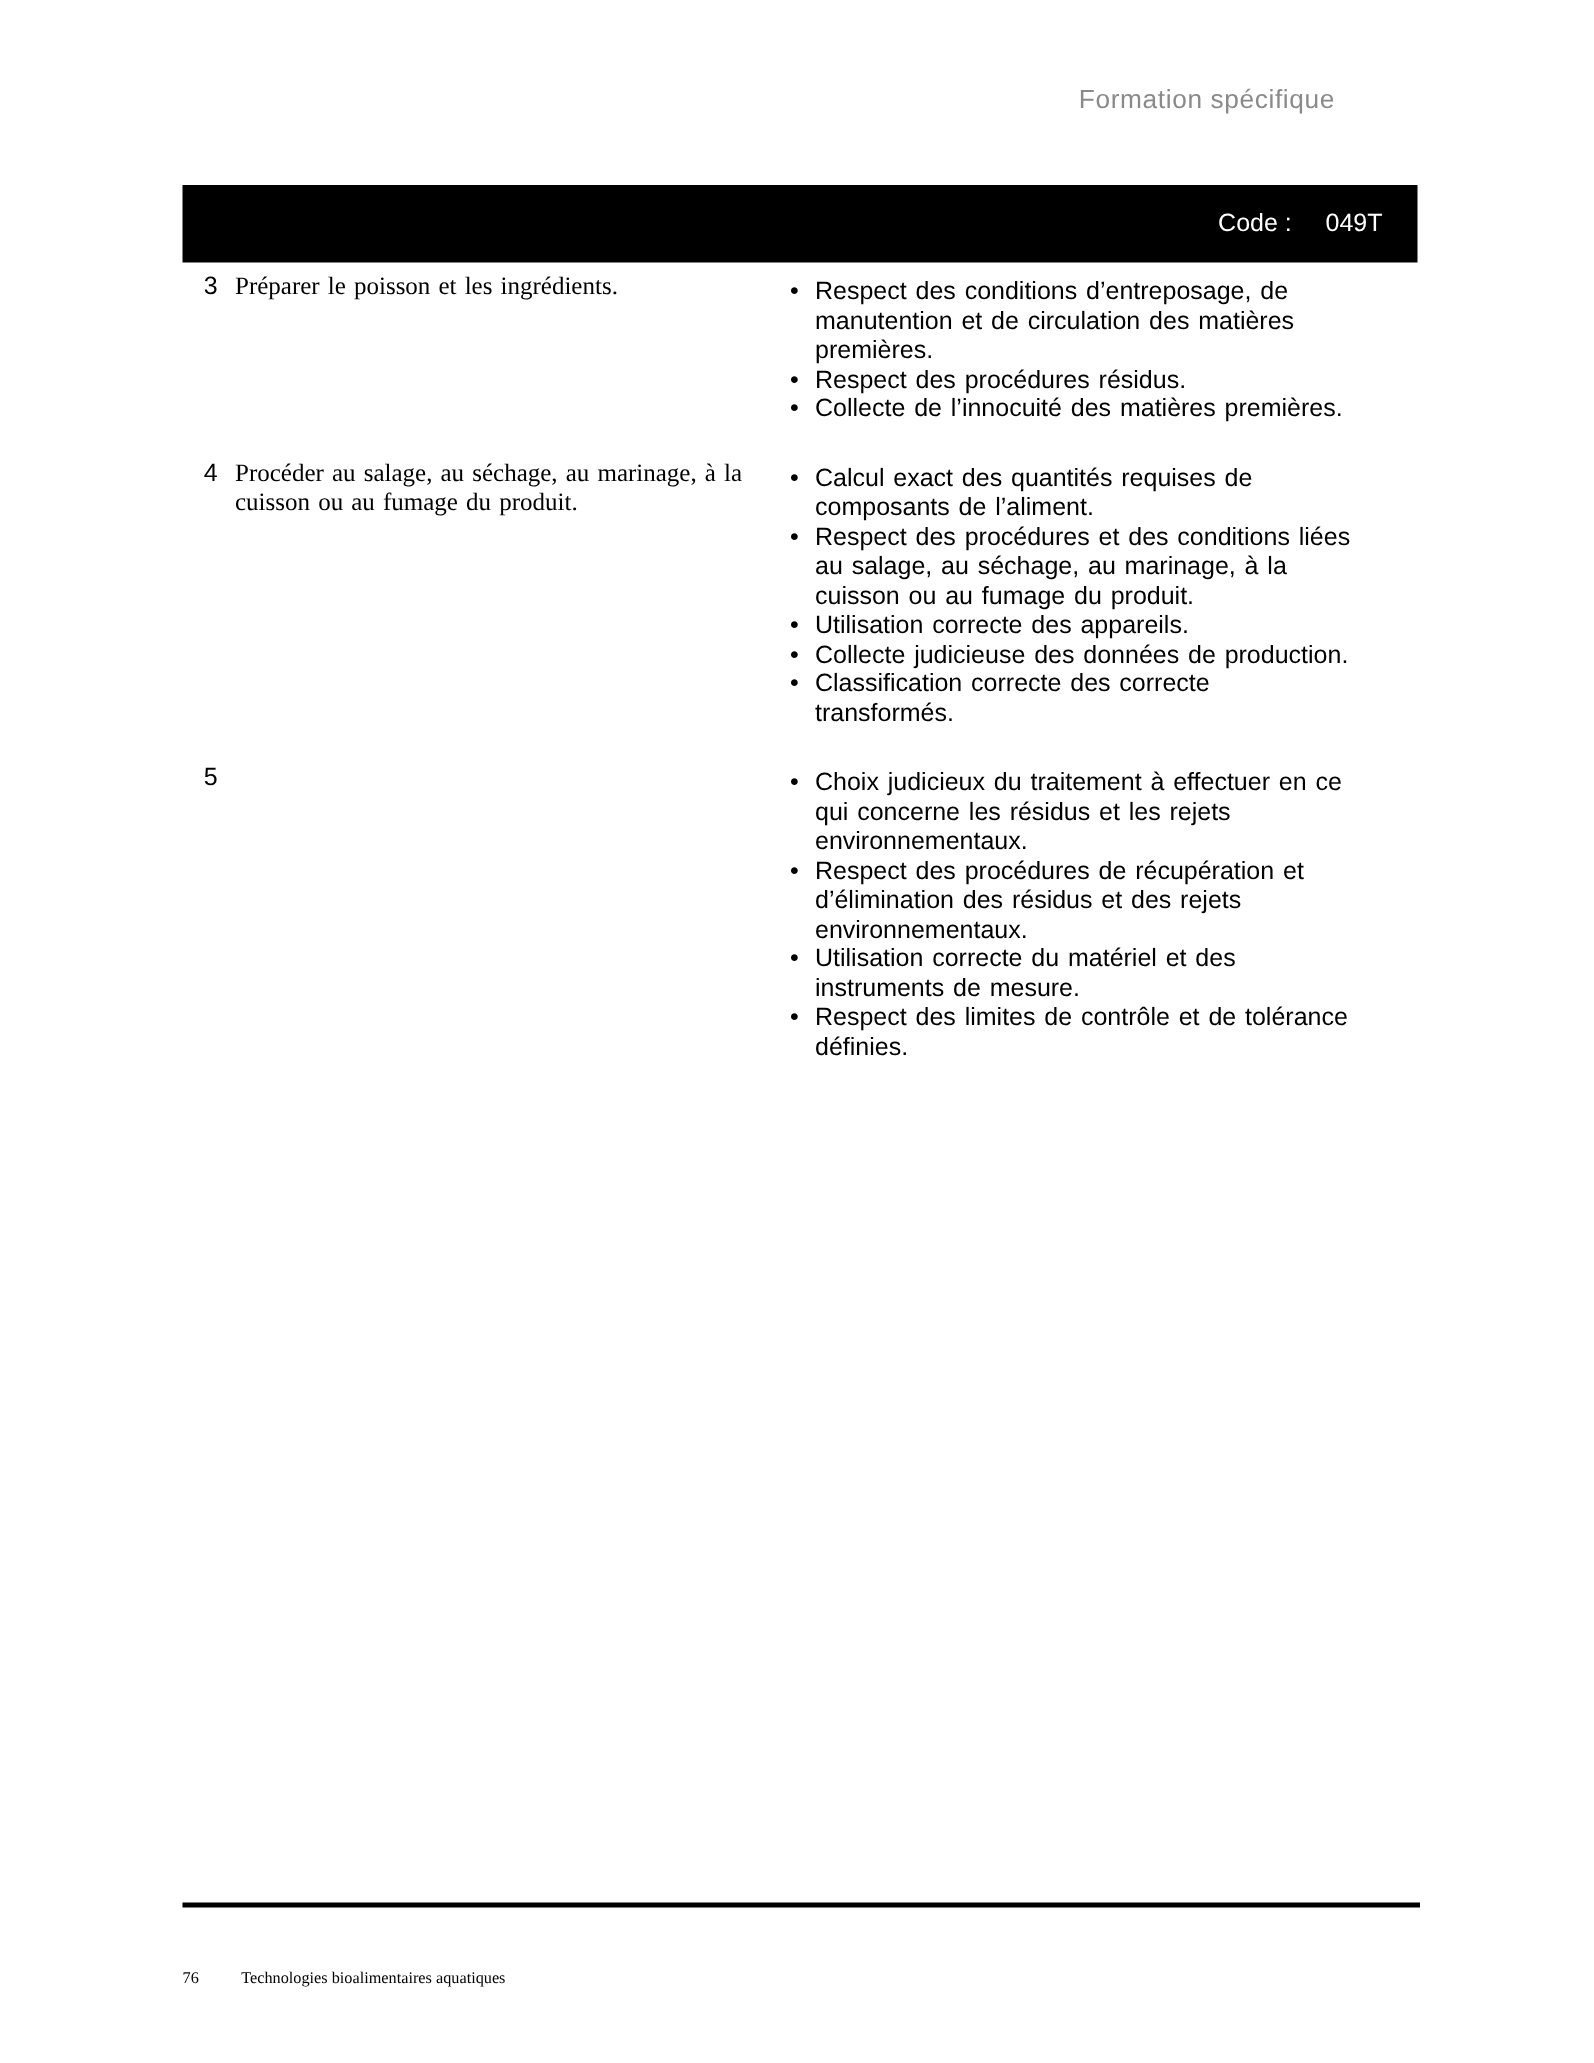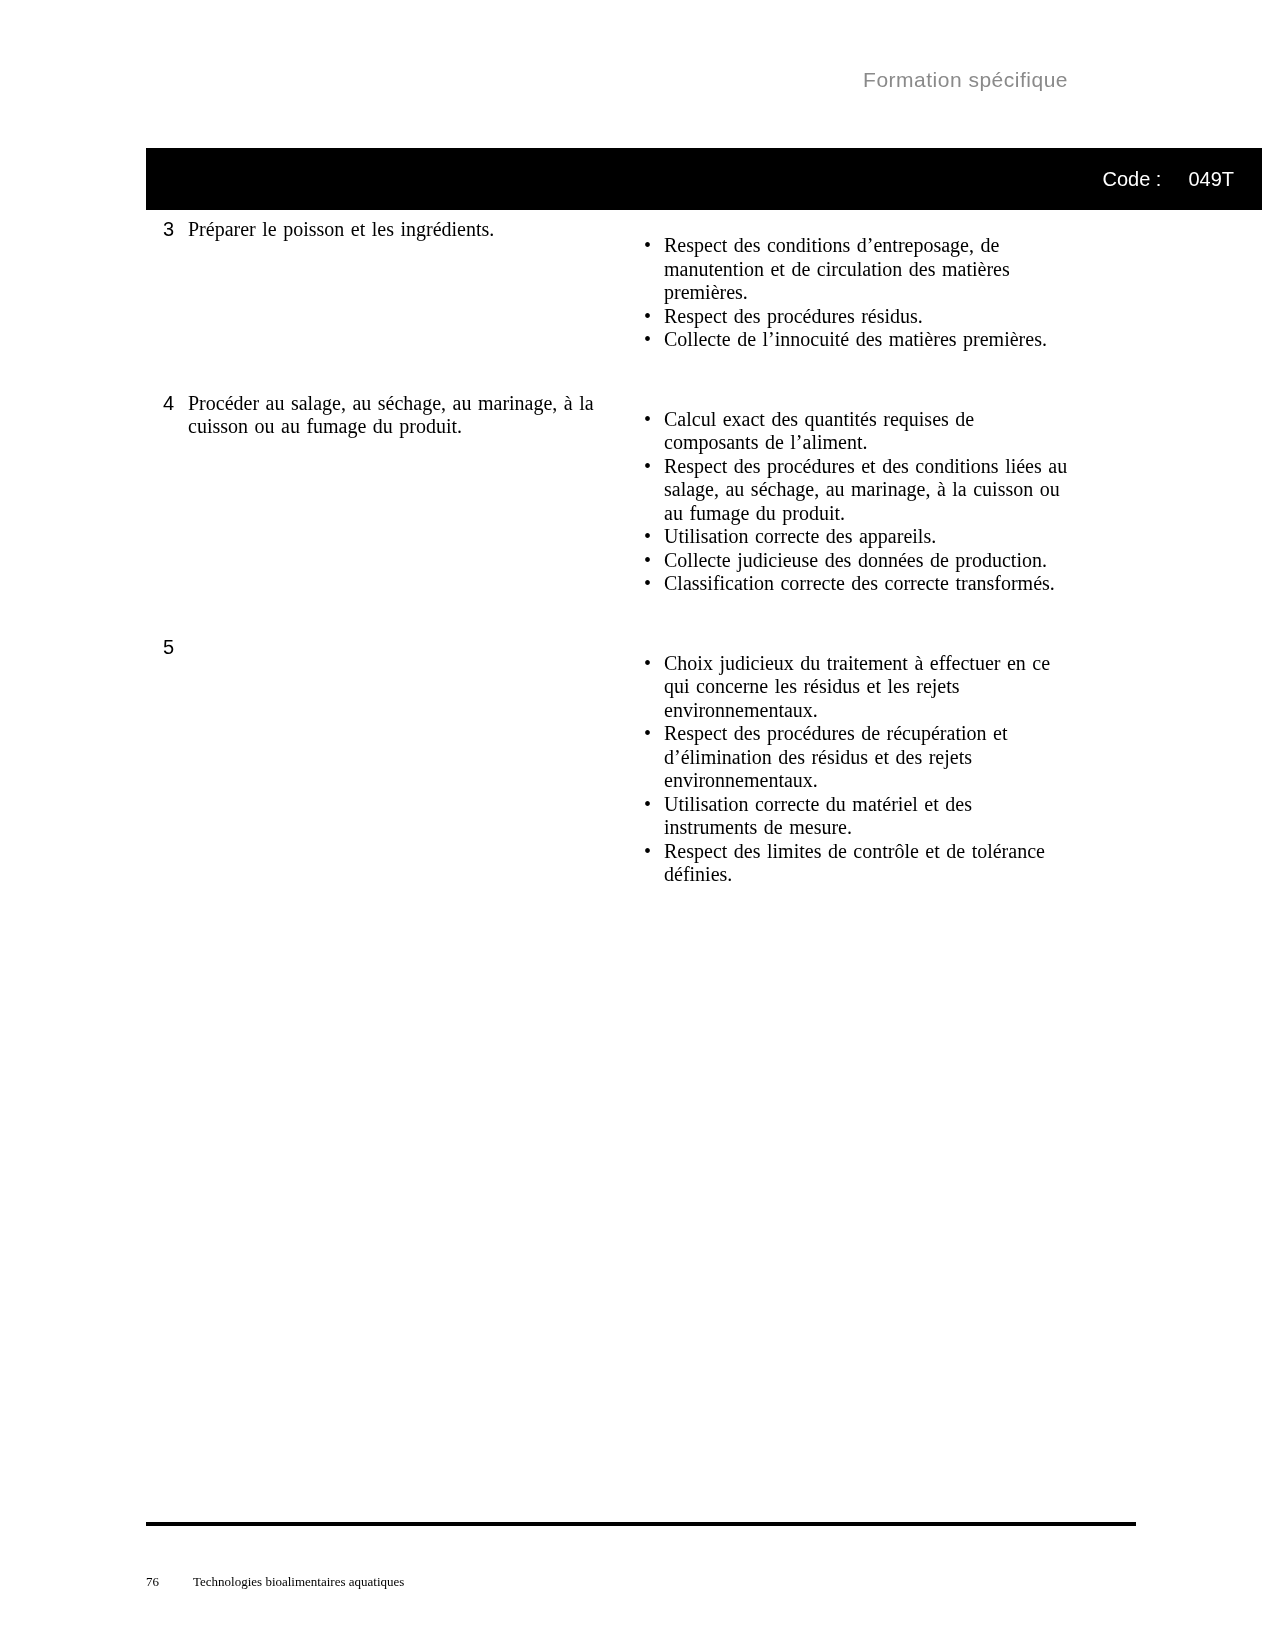--- a/index.html
+++ b/index.html
@@ -22,21 +22,21 @@
     color: #8a8a8a;
     letter-spacing: 0.5px;
     white-space: nowrap;
   }
 
   
   .code-banner {
     position: absolute;
     left: 146px;
     top: 148px;
-    width: 1116px;
+    width: 988px;
     height: 62px;
     background: #000000;
     color: #ffffff;
     display: flex;
     align-items: center;
     justify-content: flex-end;
     box-sizing: border-box;
     padding-right: 28px;
     font-size: 20px;
   }
@@ -65,24 +65,23 @@
     padding-right: 25px;
   }
   .row-number {
     width: 25px;
     flex: 0 0 25px;
   }
   .row-statement { flex: 1; font-family: Liberation Serif, serif; }
   .row-right { flex: 1; }
 
   ul.criteria {
-    margin: 16px;
+    margin: 4px;
     padding: 0;
     list-style: none;
-    font-family: Liberation Serif, serif;
   }
   ul.criteria li.criterion {
     position: relative;
     padding-left: 23px;
     margin: 0;
   }
   ul.criteria li.criterion::before {
     content: "\2022";
     position: absolute;
     left: 3px;

